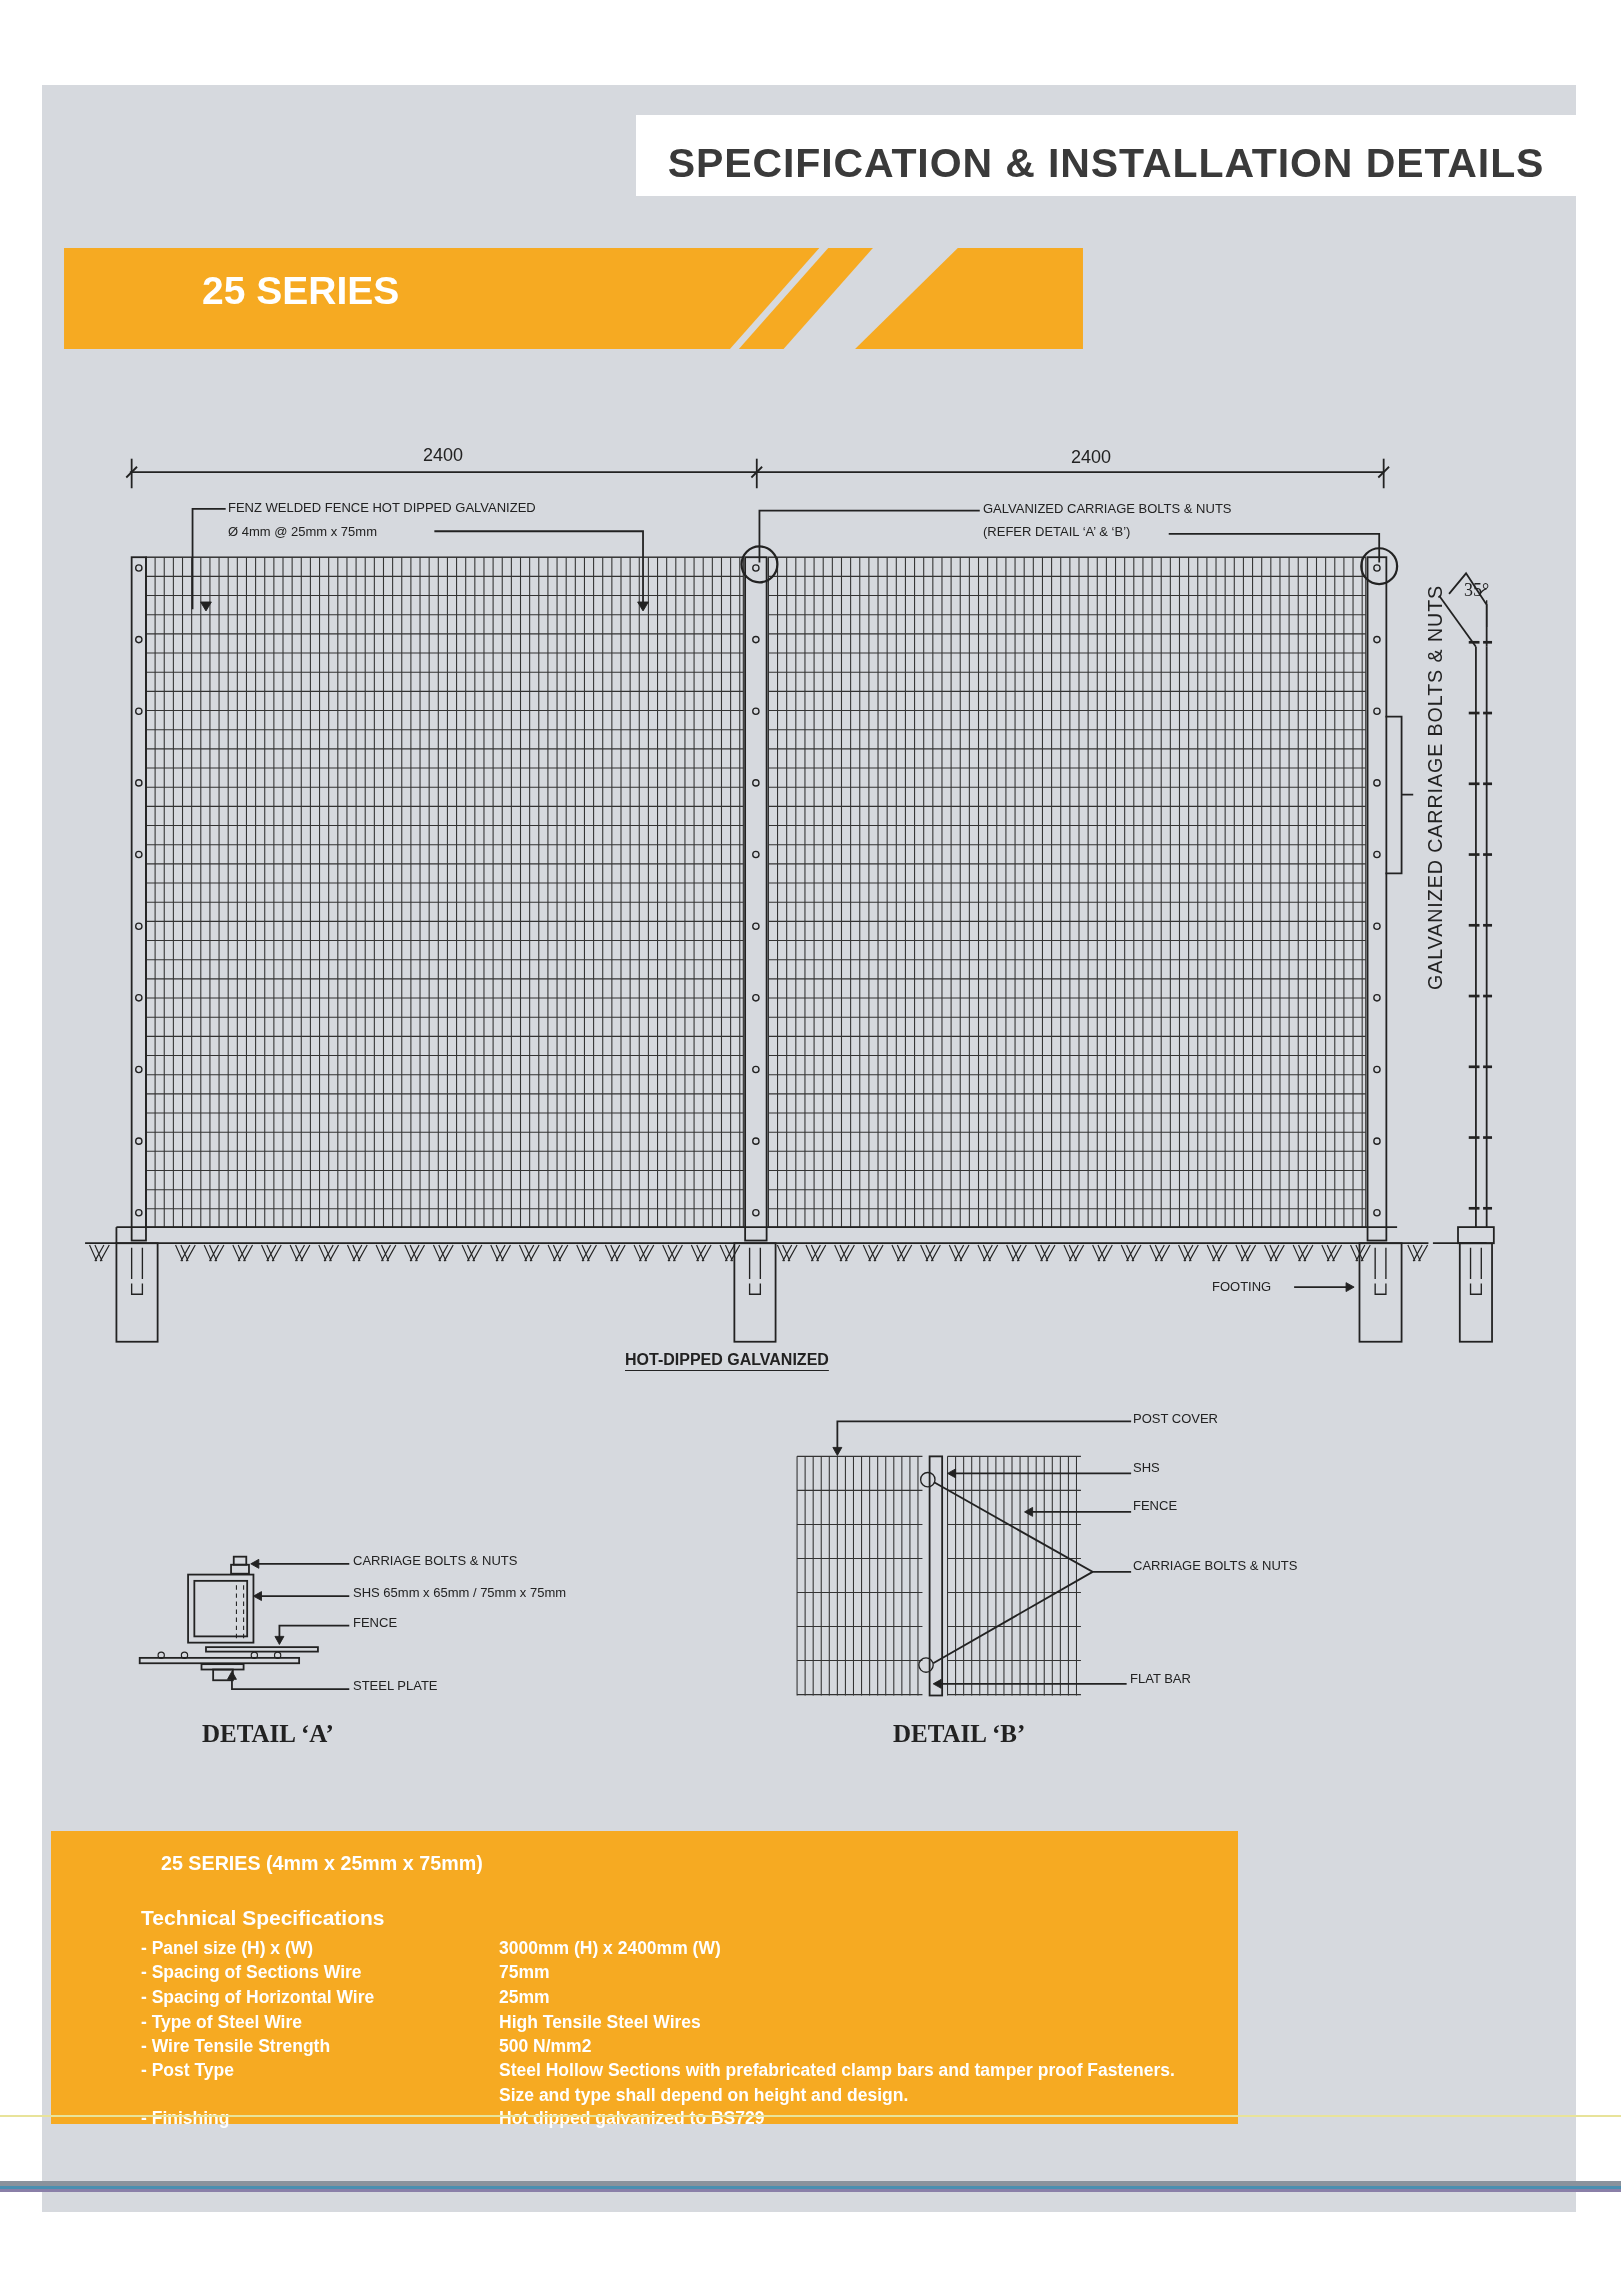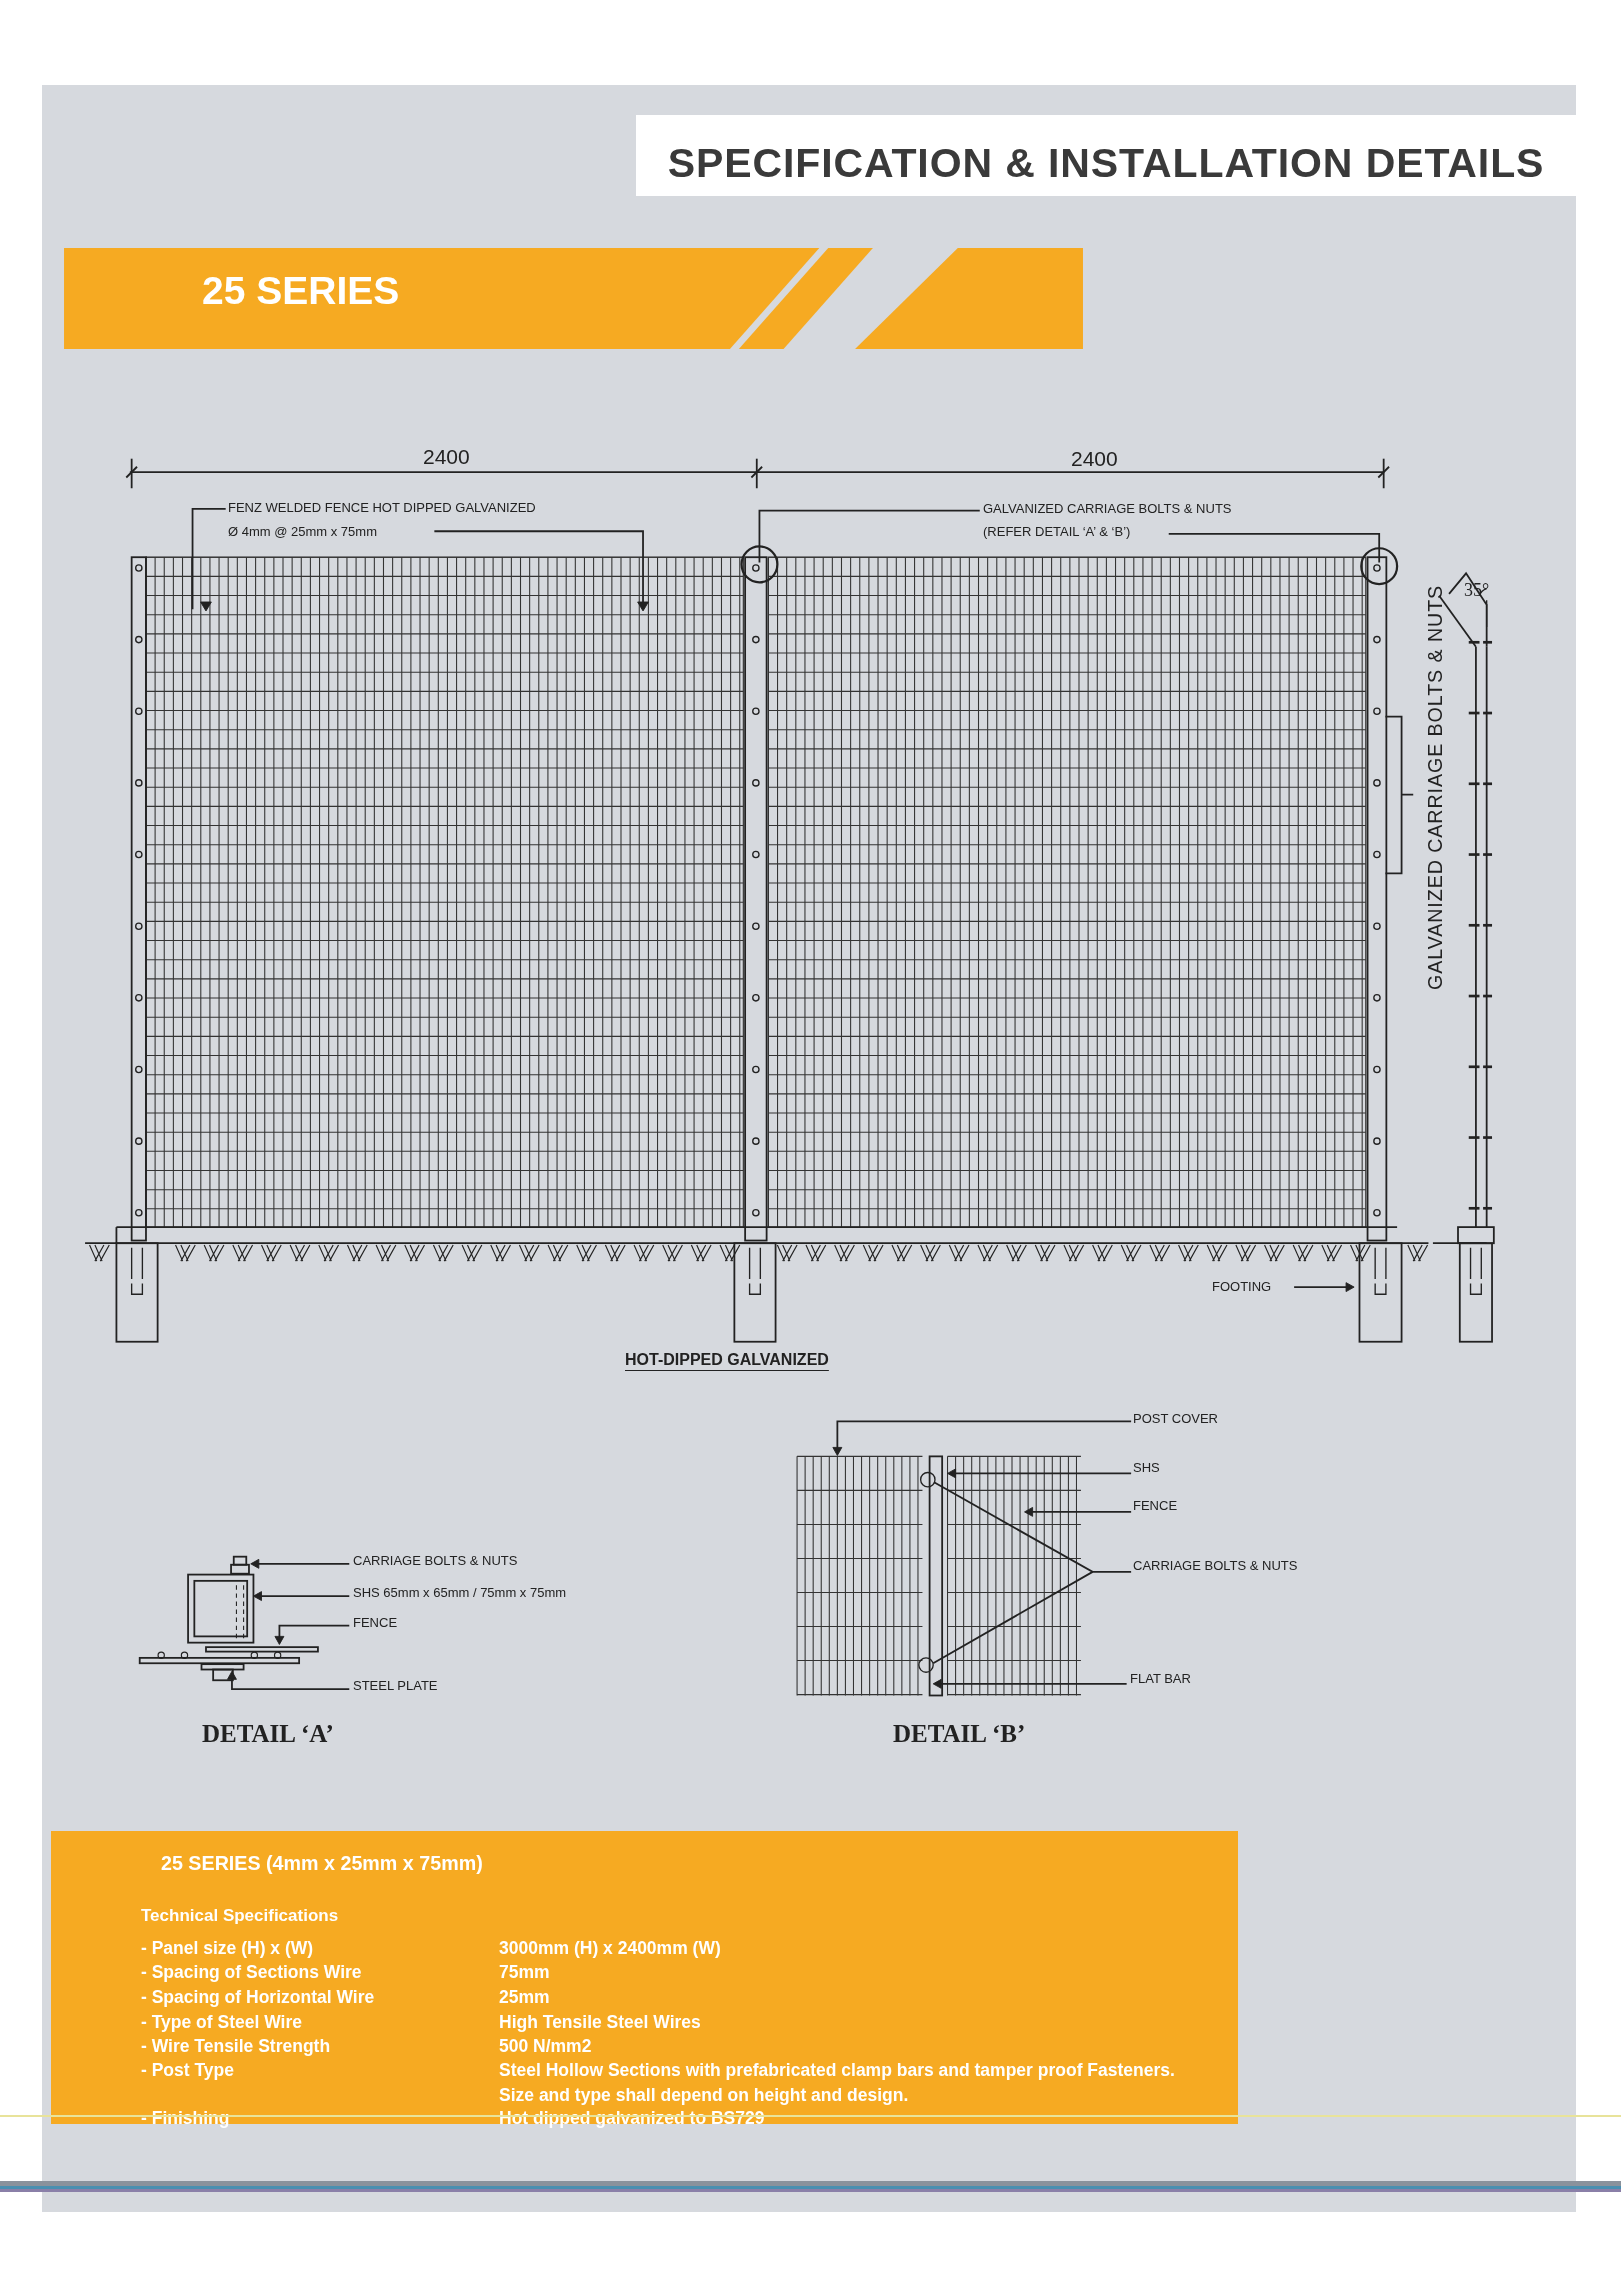--- a/index.html
+++ b/index.html
@@ -4,27 +4,27 @@
 <style>
   html,body{margin:0;padding:0;}
   body{width:1621px;height:2293px;background:#ffffff;position:relative;overflow:hidden;font-family:"DejaVu Sans",sans-serif;}
   .sheet{position:absolute;left:42px;top:85px;width:1534px;height:2127px;background:#d6d9de;}
   .title-box{position:absolute;left:636px;top:115px;width:940px;height:81px;background:#ffffff;}
   .title-text{position:absolute;left:0;right:0;top:25px;text-align:center;font-family:"Liberation Sans",sans-serif;font-weight:bold;font-size:41px;color:#3a3a3a;letter-spacing:0.9px;}
   .series-band{position:absolute;left:63px;top:248px;width:1021px;height:101px;}
   .series-text{position:absolute;left:202px;top:269px;font-family:"Liberation Sans",sans-serif;font-weight:bold;font-size:39px;color:#ffffff;text-align:right;}
   .drawing{position:absolute;left:0;top:0;width:1621px;height:2293px;}
   .lbl{position:absolute;font-family:"Liberation Sans",sans-serif;font-weight:normal;color:#222;font-size:13px;white-space:nowrap;}
-  .dim{position:absolute;font-family:"Liberation Sans",sans-serif;color:#222;font-size:21px;}
+  .dim{position:absolute;font-family:"Liberation Sans",sans-serif;color:#222;font-size:18px;}
   .heading-u{position:absolute;font-family:"Liberation Sans",sans-serif;font-weight:bold;font-size:16px;color:#222;text-decoration:underline;text-underline-offset:4.5px;}
   .detail-title{position:absolute;font-family:"Liberation Serif",serif;font-weight:bold;font-size:25px;color:#222;}
   .vert-lbl{position:absolute;left:1424px;top:811px;transform:rotate(-90deg);transform-origin:left top;font-family:"Liberation Sans",sans-serif;font-size:19.7px;color:#222;white-space:nowrap;letter-spacing:0.9px;width:0;}
   .spec-box{position:absolute;left:51px;top:1831px;width:1187px;height:293px;background:#f6aa22;}
   .spec-series{position:absolute;left:161px;top:1852px;font-family:"Liberation Sans",sans-serif;font-weight:bold;font-size:19.7px;color:#ffffff;}
-  .spec-head{position:absolute;left:141px;top:1906px;font-family:"Liberation Sans",sans-serif;font-weight:bold;font-size:17px;color:#ffffff;}
+  .spec-head{position:absolute;left:141px;top:1906px;font-family:"Liberation Sans",sans-serif;font-weight:bold;font-size:21px;color:#ffffff;}
   .spec-row{position:absolute;left:141px;font-family:"Liberation Sans",sans-serif;font-weight:bold;font-size:17.5px;color:#ffffff;line-height:25px;}
   .spec-row .k{position:absolute;left:0;top:0;white-space:nowrap;}
   .spec-row .v{position:absolute;left:358px;top:0;width:681px;}
   .stripe{position:absolute;left:0;width:1621px;}
 </style>
 </head>
 <body>
 
 <div class="sheet"></div>
 

